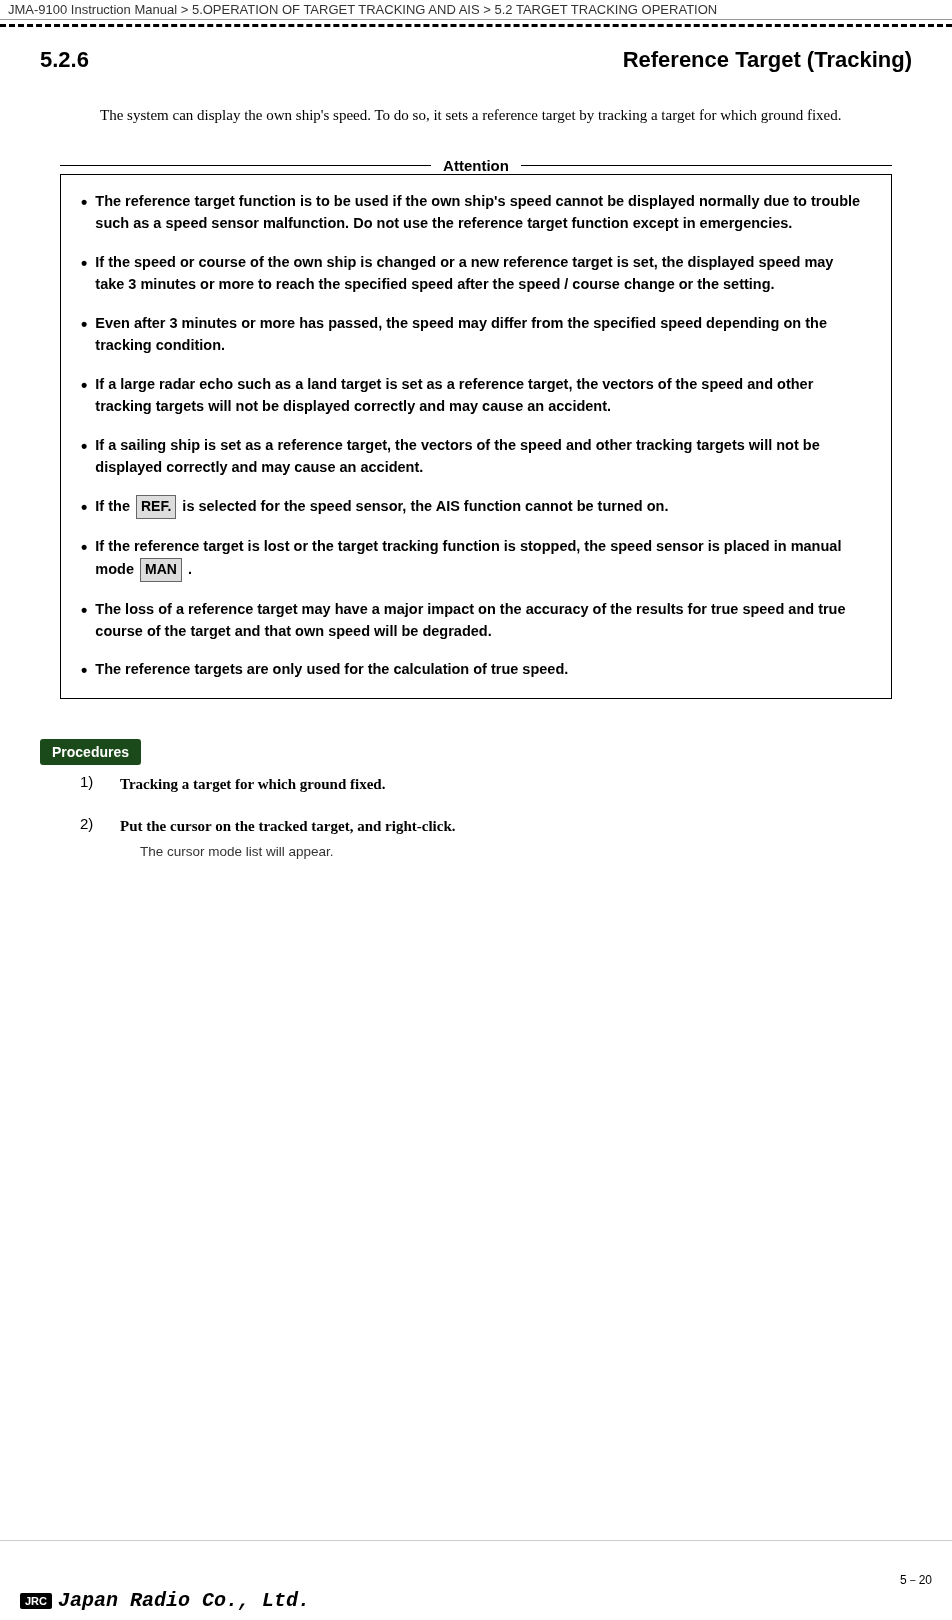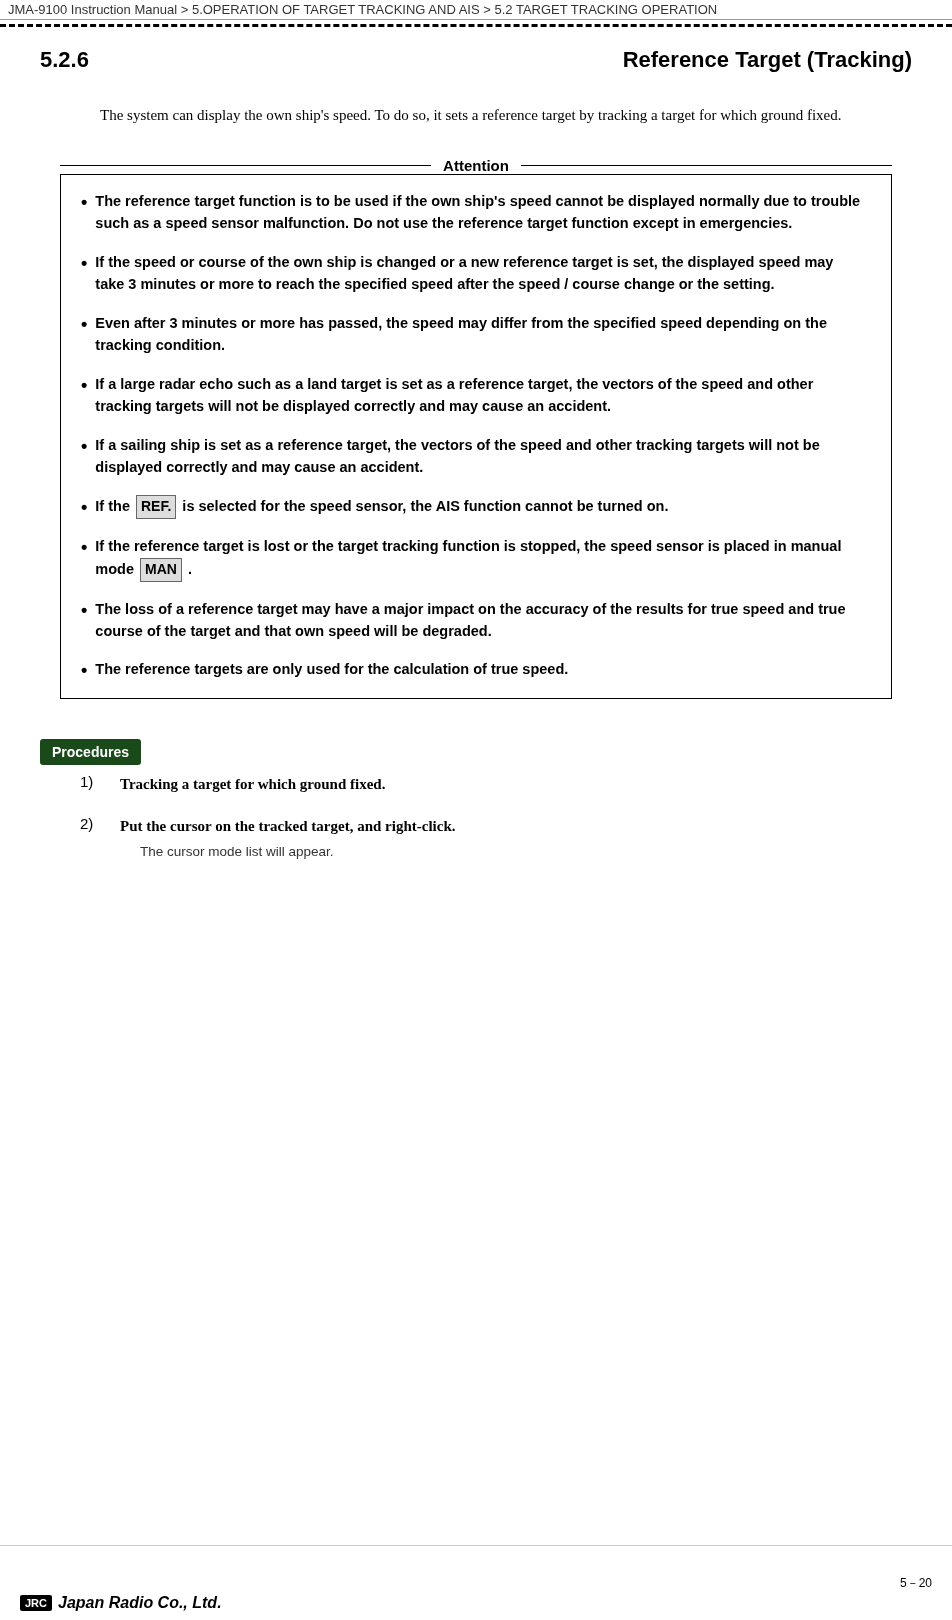--- a/index.html
+++ b/index.html
@@ -212,23 +212,23 @@
       color: #fff;
       font-family: sans-serif;
       font-size: 11px;
       font-weight: bold;
       padding: 2px 5px;
       border-radius: 2px;
     }
 
     .footer-company {
       font-style: italic;
-      font-size: 16px;
-      font-weight: bold;
-      font-family: Liberation Sans, sans-serif;
+      font-size: 20px;
+      font-weight: bold;
+      font-family: Liberation Mono, monospace;
     }
 
     .footer-page {
       margin-left: auto;
       font-family: sans-serif;
       font-size: 12px;
     }
   </style>
 </head>
 <body>

